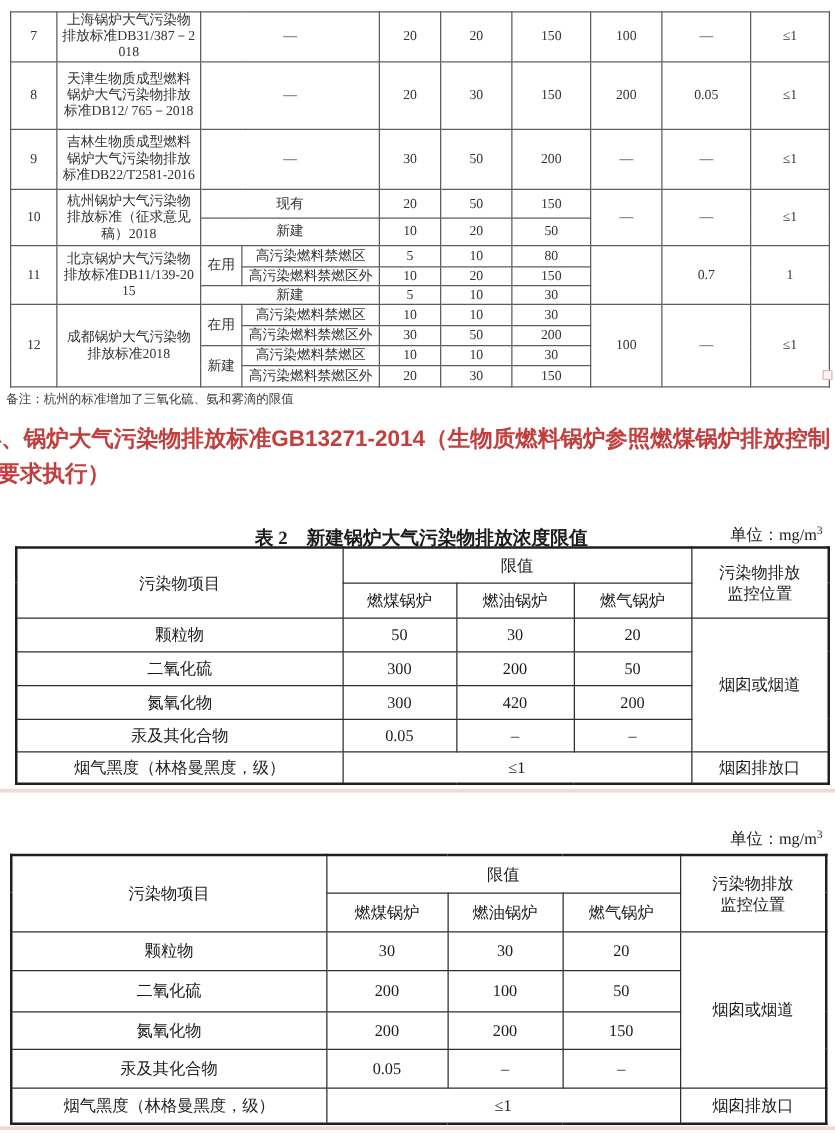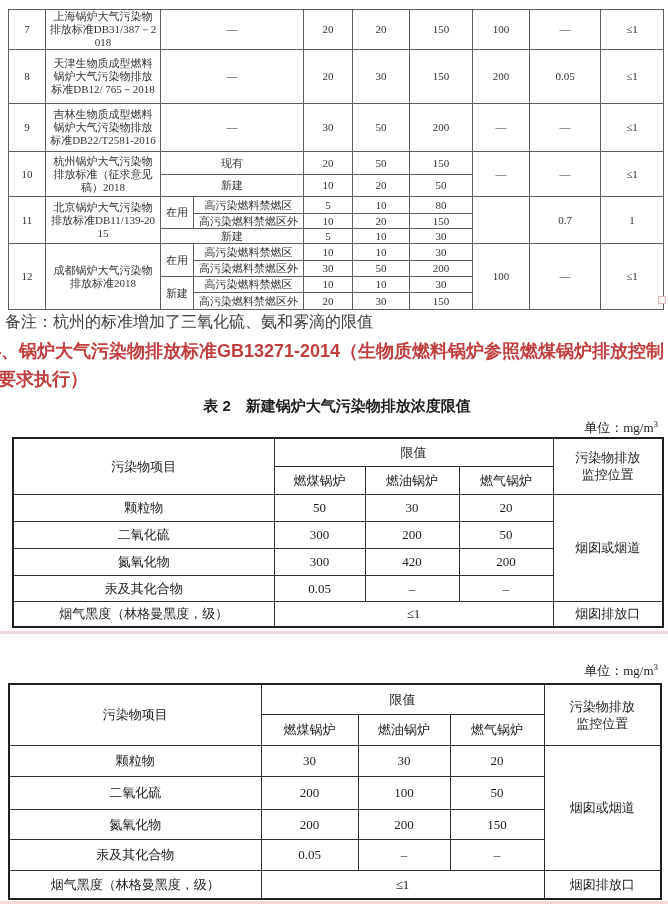--- a/index.html
+++ b/index.html
@@ -17,33 +17,33 @@
     border:1px solid #5d5d5d;text-align:center;vertical-align:middle;
     font-size:11px;line-height:13px;color:#333;padding:0 1px;
     overflow:hidden;word-break:break-all;
   }
   .t1 td.name{padding:0 3px;text-align:center;}
   .h29{height:29px}.h54{height:54px}.h48{height:48px}
   .h23{height:23px}.h22{height:22px}.h17{height:17px}
   .h15{height:15px}.h16{height:16px}
 
   
-  .note{position:absolute;top:312px;left:5px;font-size:16px;color:#3c3c3c;
+  .note{position:absolute;top:312px;left:5px;font-size:10px;color:#3c3c3c;
         font-family:Liberation Sans, sans-serif;}
 
   
   .heading{position:absolute;top:337px;left:0;width:690px;
     font-family:"Liberation Sans","DejaVu Sans",sans-serif;
     font-weight:bold;font-size:18px;line-height:28px;color:#c13f3f;}
   .heading .l1{margin-left:-9px;white-space:nowrap;}
   .heading .l2{margin-left:-2px;}
 
   
   .cap{position:absolute;text-align:center;font-weight:bold;font-size:15px;color:#1d1d1d;
-       font-family:Liberation Sans, sans-serif;}
+       font-family:Liberation Serif, serif;margin-top:24px;}
   .cap2{top:397px;left:12px;width:650px;}
   .cap3{top:639px;left:8px;width:652px;}
   .unit{position:absolute;text-align:right;font-size:13px;color:#1d1d1d;}
   .unit sup{font-size:9px;}
   .unit2{top:419px;left:12px;width:646px;}
   .unit3{top:662px;left:8px;width:650px;}
 
   
   .lim{position:absolute;border:2px solid #1f1f1f;}
   .lim td{border:1px solid #2e2e2e;text-align:center;vertical-align:middle;

